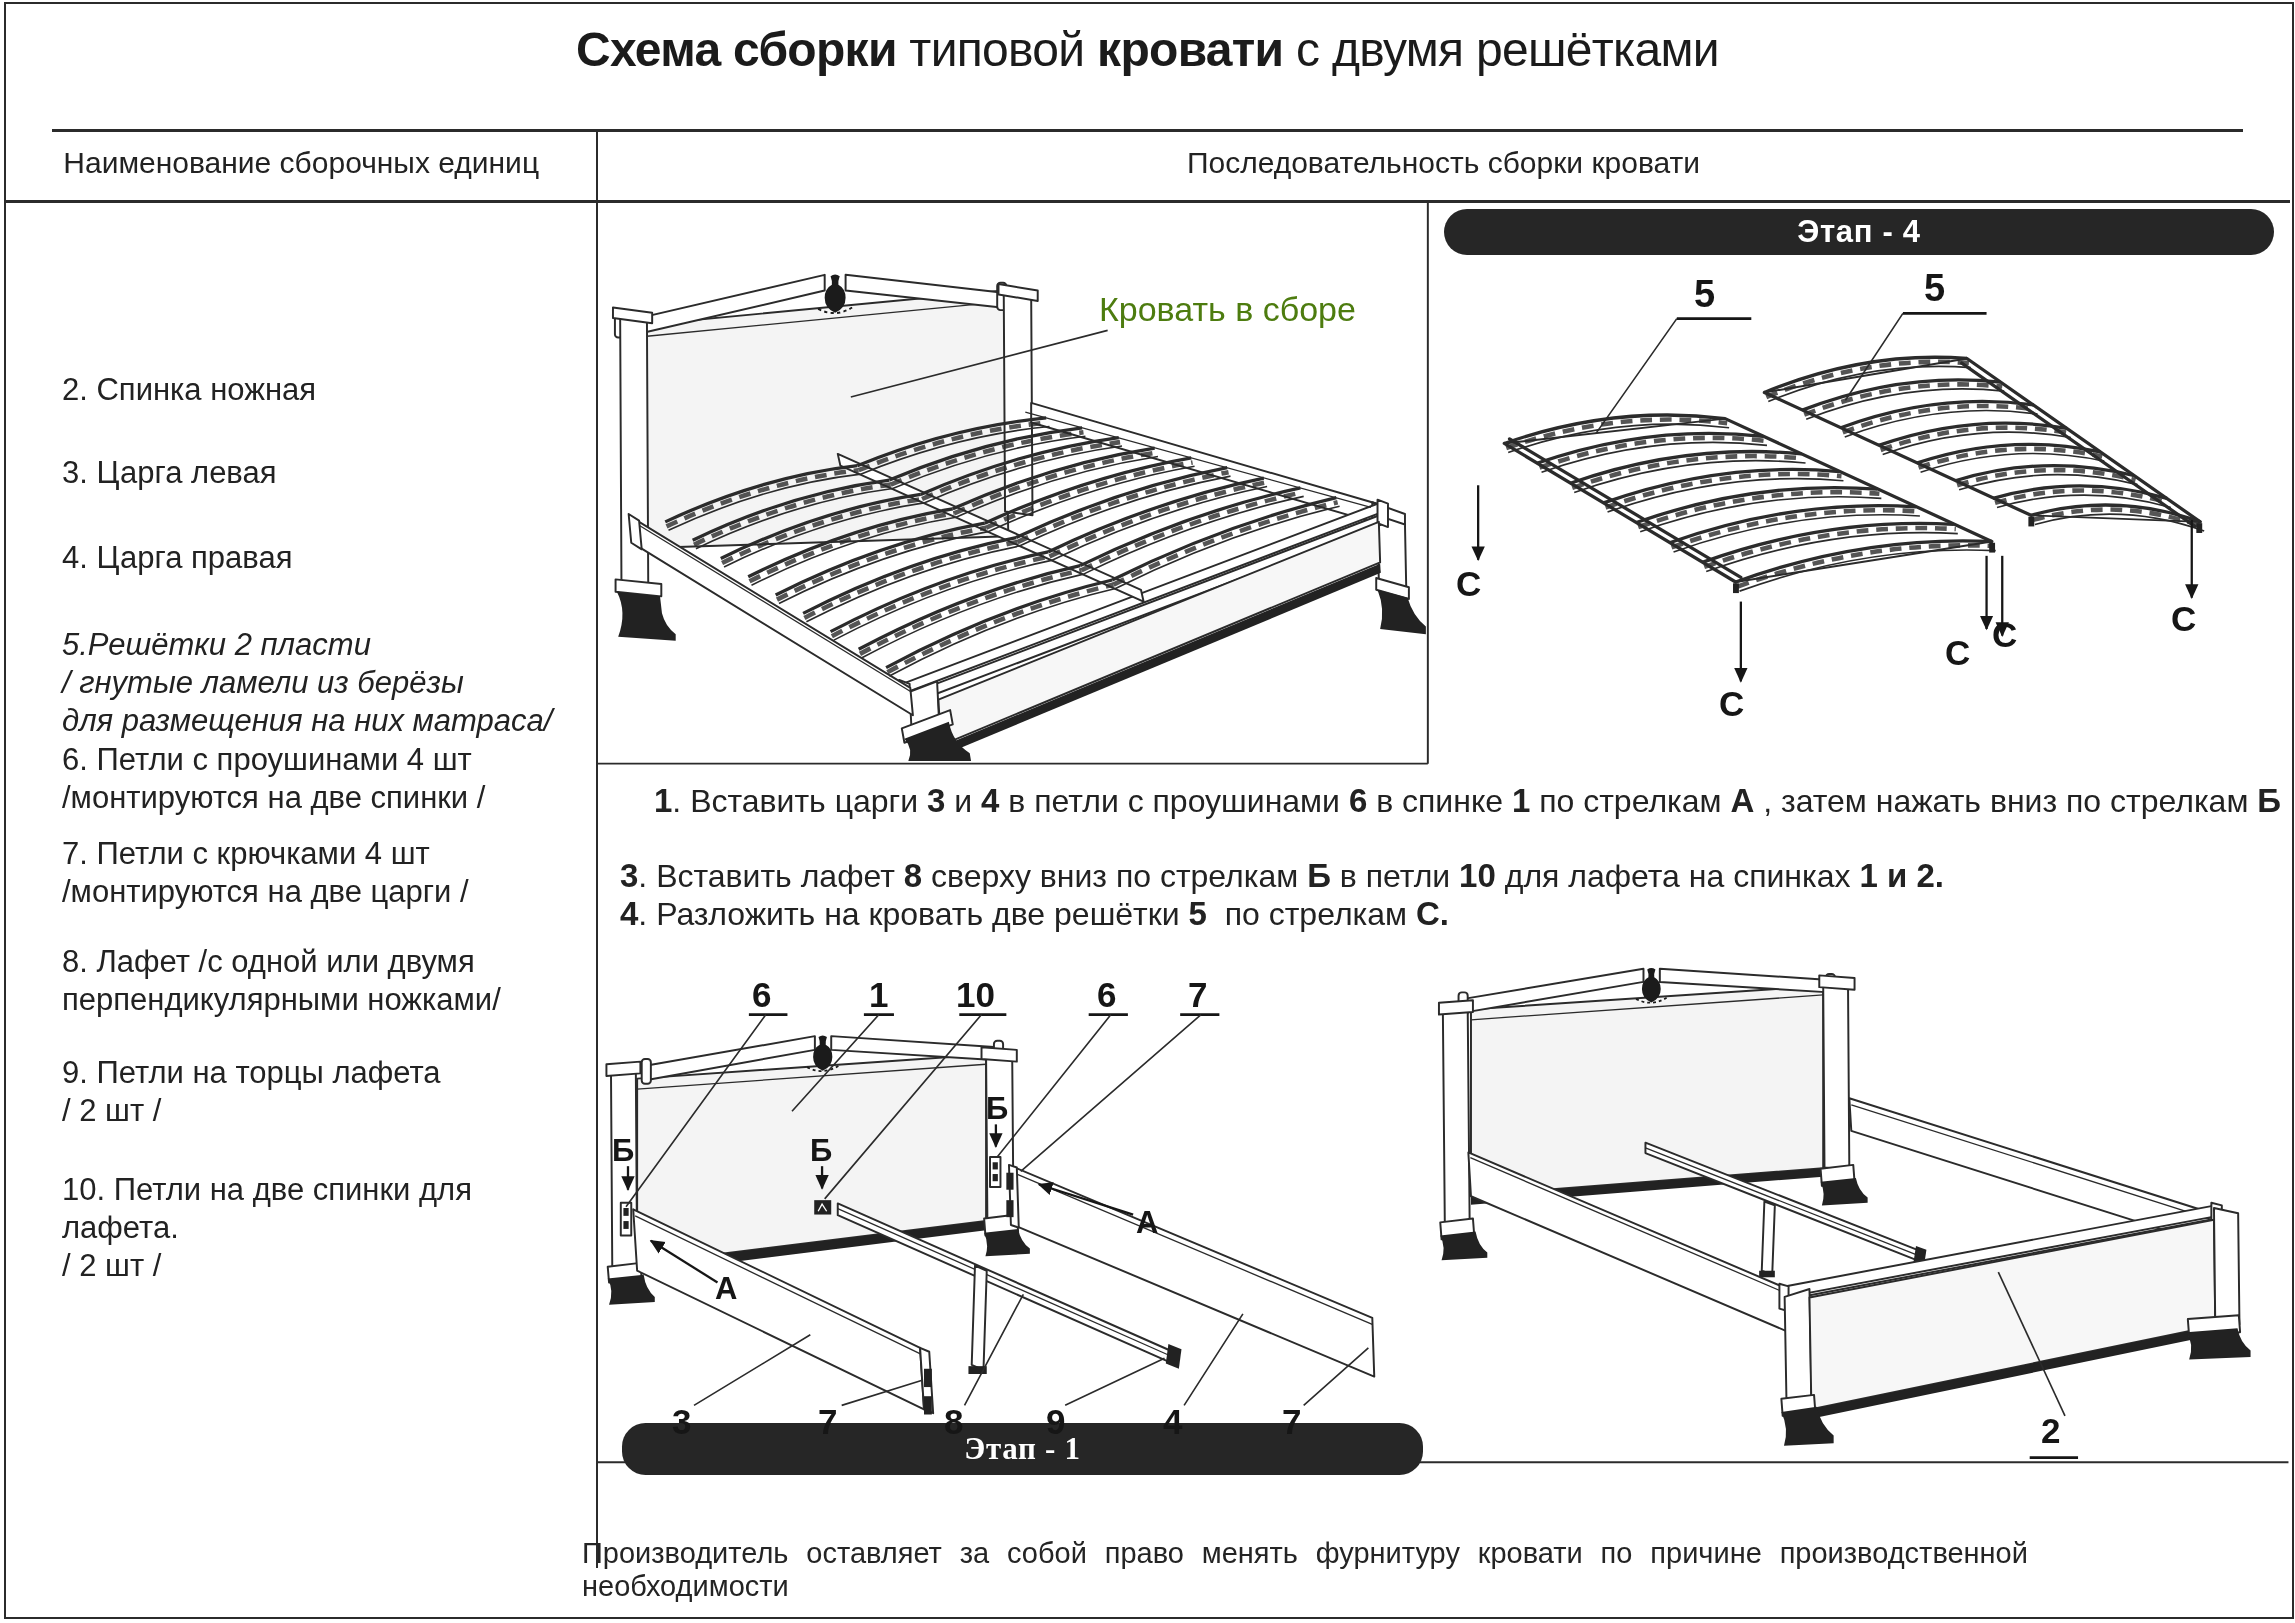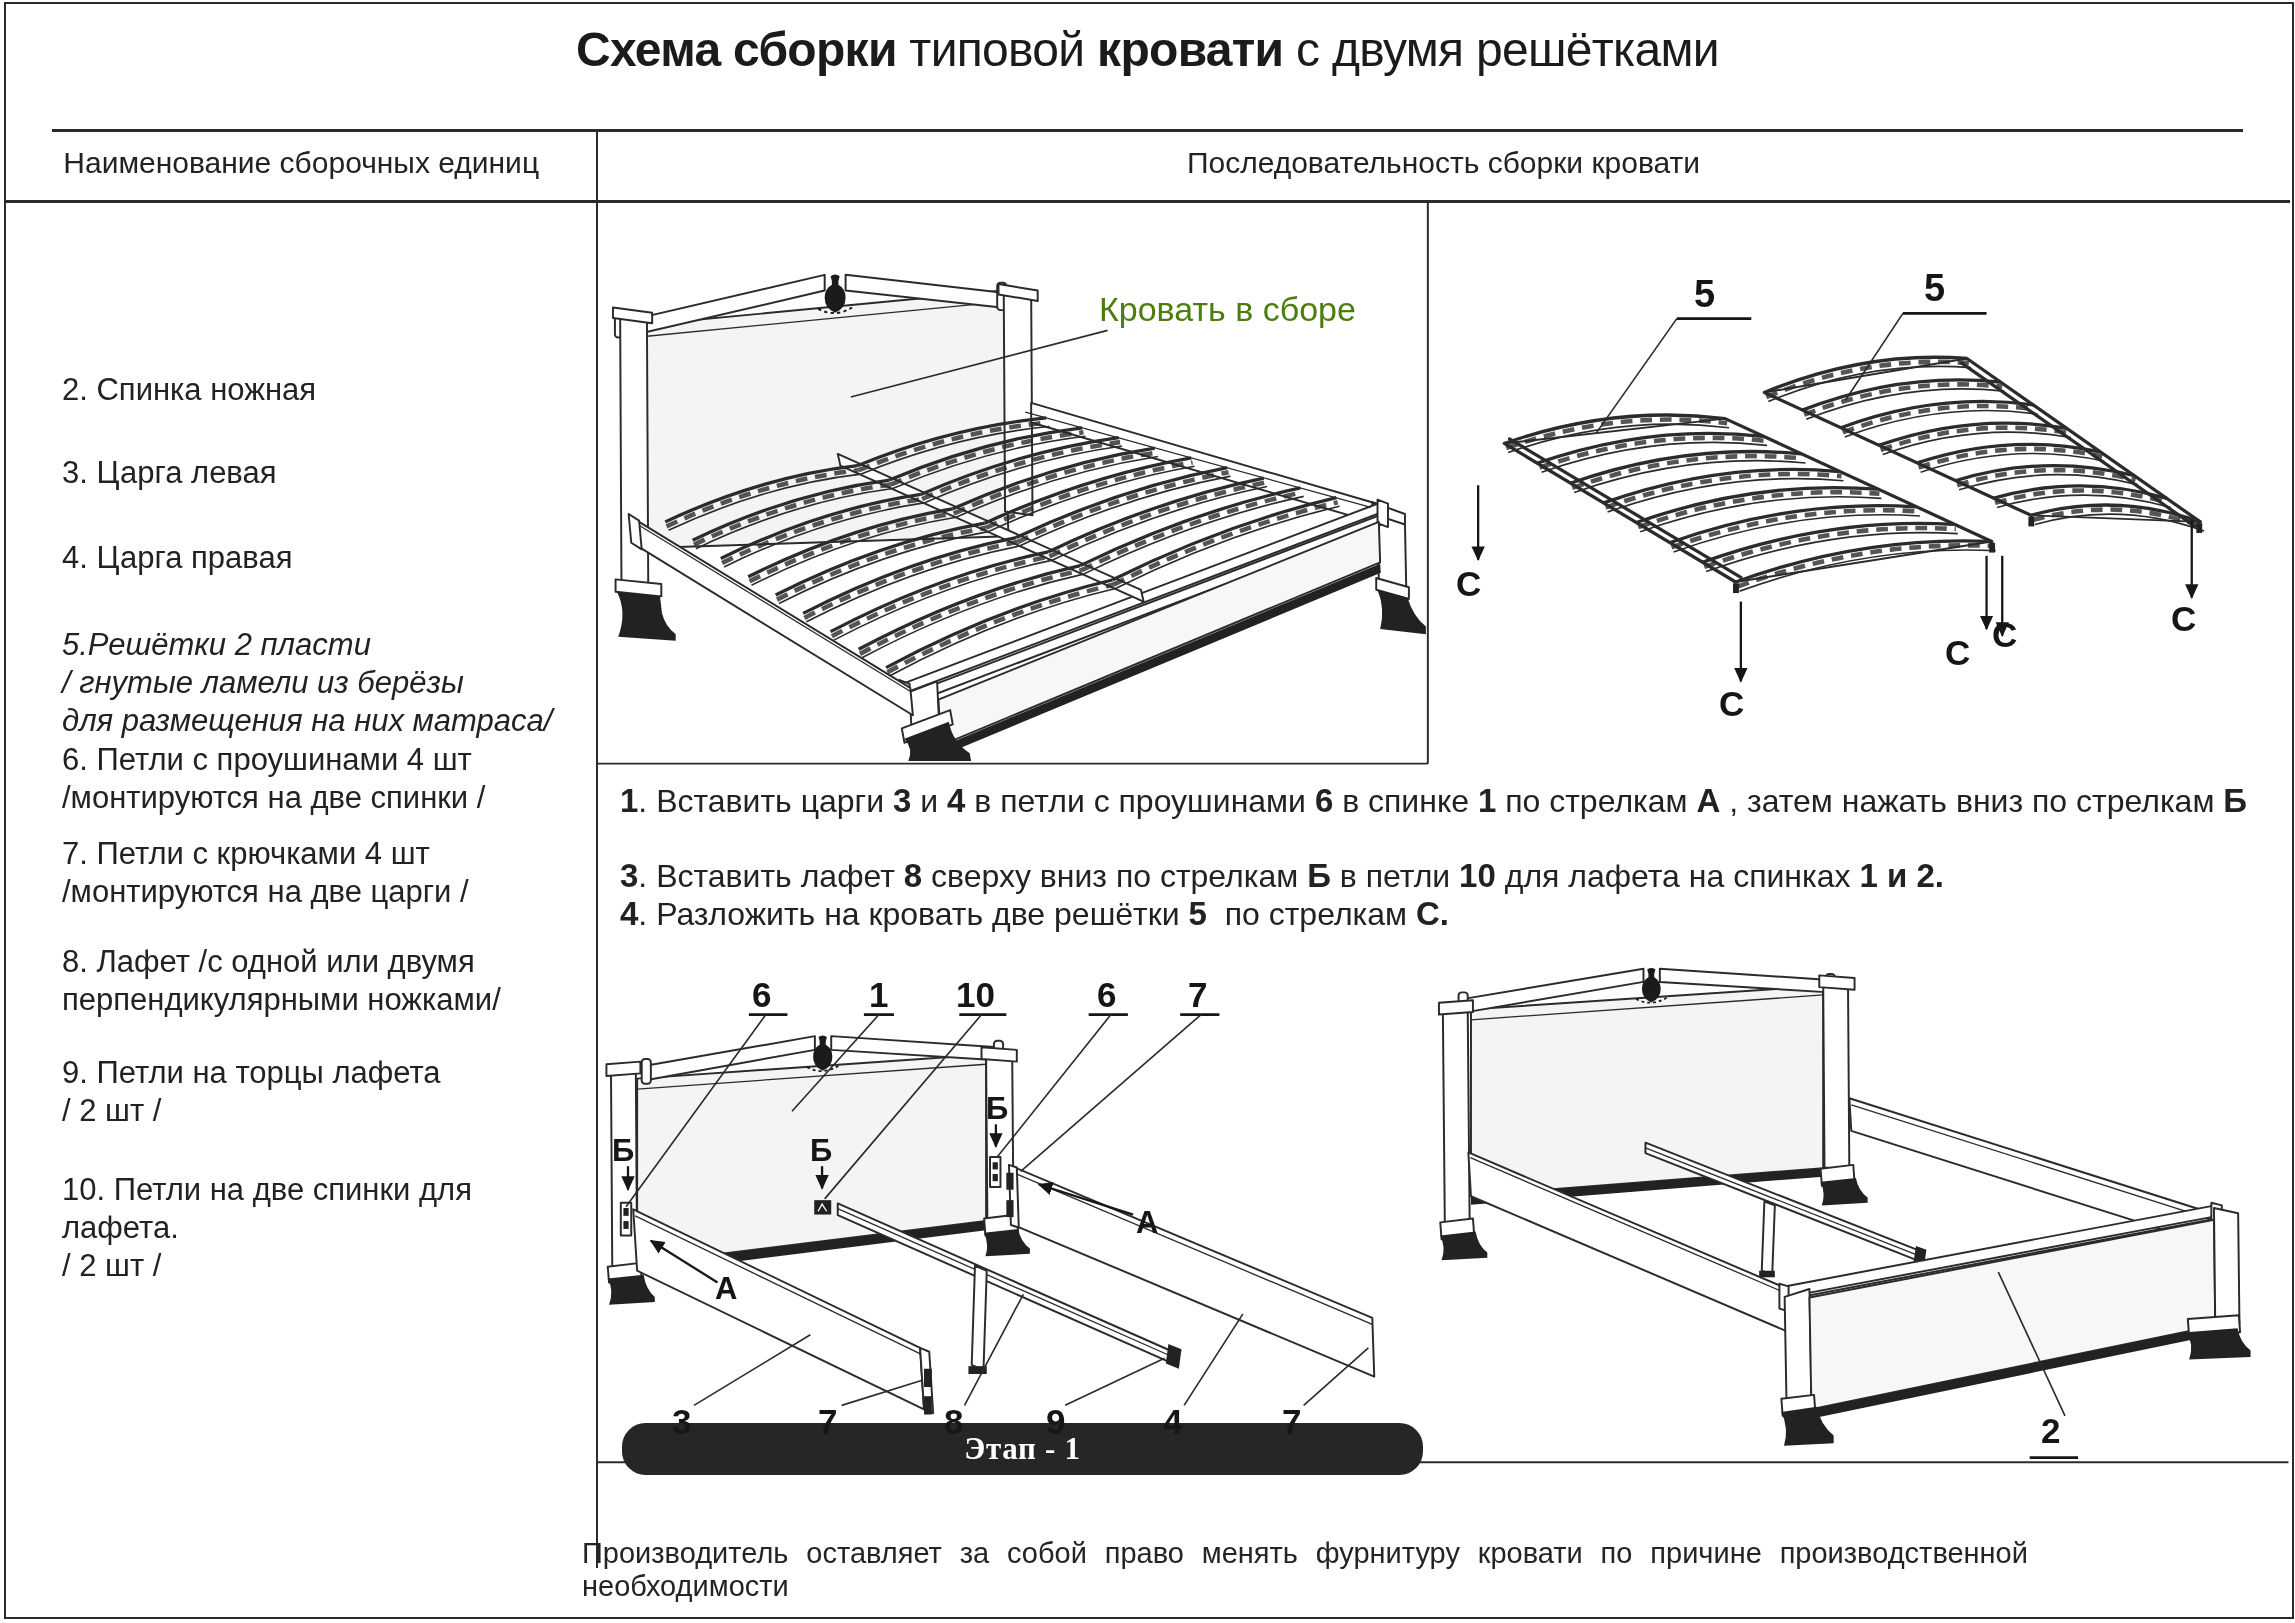--- a/index.html
+++ b/index.html
@@ -254,25 +254,28 @@
       <polygon class="o" points="3348,2018 3426,2012 3428,2038 3350,2044"></polygon>
       <path class="dk" d="M3346,2038 L3424,2032 Q3428,2054 3444,2066 L3444,2076 L3350,2080 Q3358,2056 3346,2038 Z"></path>
 
       <path class="ul" d="M3106,2230 H3180"></path>
       <path class="ld" d="M3160,2166 L3058,1946"></path>
     </g>
   </svg>
 
   <div class="cap" style="left:1099px;top:290px;">Кровать в сборе</div>
 
+  <div class="banner" style="left:1444px;top:209px;width:830px;height:46px;">
+      <span>Этап -  4</span>
+    </div>
   <div class="banner" style="left:622px;top:1423px;width:801px;height:52px;font-family:Liberation Serif, serif;">
       <span>Этап - 1</span>
     </div>
 
-  <div class="instr" style="top:782px;"><span class="b">1</span><span>. Вставить царги </span><span class="b">3</span><span> и </span><span class="b">4</span><span> в петли с проушинами </span><span class="b">6</span><span> в спинке </span><span class="b">1</span><span> по стрелкам </span><span class="b">А</span><span> , затем нажать вниз по стрелкам </span><span class="b">Б</span></div>
+  <div class="instr" style="top:782px;margin-left:34px;"><span class="b">1</span><span>. Вставить царги </span><span class="b">3</span><span> и </span><span class="b">4</span><span> в петли с проушинами </span><span class="b">6</span><span> в спинке </span><span class="b">1</span><span> по стрелкам </span><span class="b">А</span><span> , затем нажать вниз по стрелкам </span><span class="b">Б</span></div>
   <div class="instr" style="top:857px;"><span class="b">3</span><span>. Вставить лафет </span><span class="b">8</span><span> сверху вниз по стрелкам </span><span class="b">Б</span><span> в петли </span><span class="b">10</span><span> для лафета на спинках </span><span class="b">1 и 2.</span></div>
   <div class="instr" style="top:895px;"><span class="b">4</span><span>. Разложить на кровать две решётки </span><span class="b">5</span><span>  по стрелкам </span><span class="b">С.</span></div>
 
   <div class="co c5" style="left:1694px;top:275px;">5</div>
   <div class="co c5" style="left:1924px;top:269px;">5</div>
   <div class="co" style="left:1456px;top:566px;">С</div>
   <div class="co" style="left:1719px;top:686px;">С</div>
   <div class="co" style="left:1945px;top:635px;">С</div>
   <div class="co" style="left:1992px;top:617px;">С</div>
   <div class="co" style="left:2171px;top:601px;">С</div>

